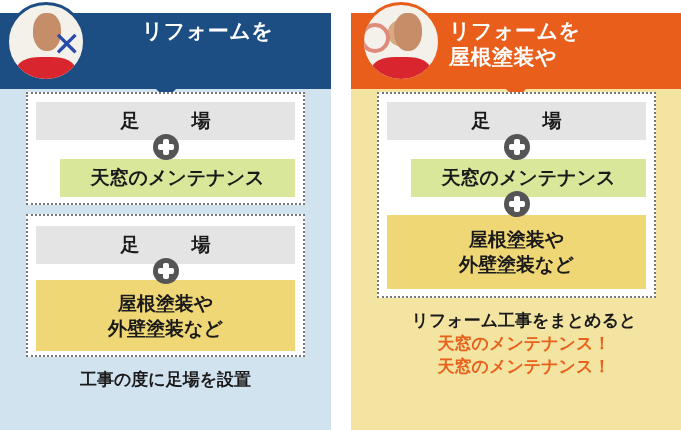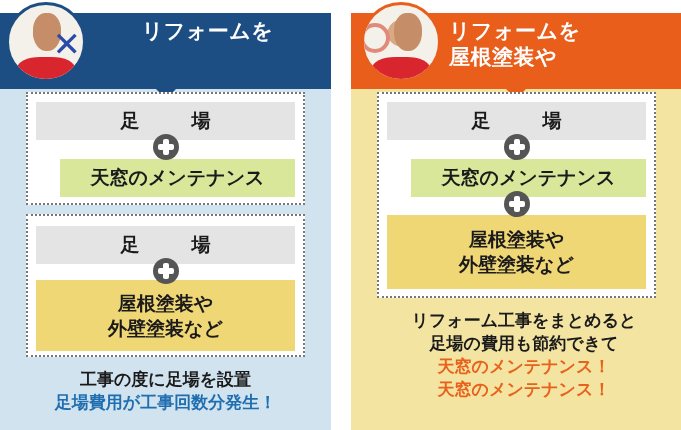--- a/index.html
+++ b/index.html
@@ -83,21 +83,20 @@
     </div>
     <div class="plus" style="top:42px;"></div>
     <div class="bar yellow" style="top:64px; height:71px;">
       <div>屋根塗装や</div>
       <div>外壁塗装など</div>
     </div>
   </div>
 
   <div class="caption" style="top:355px;">
     <div class="dark">工事の度に足場を設置</div>
-    <div class="blue">足場費用が工事回数分発生！</div>
   </div>
 </div>
 
 <div class="panel right">
   <div class="header">
     <div class="title">
       <div>リフォームを</div>
       <div>屋根塗装や</div>
     </div>
     <div class="arrow"></div>
@@ -118,17 +117,16 @@
     <div class="bar green" style="top:65px; height:38px;">天窓のメンテナンス</div>
     <div class="plus" style="top:97px;"></div>
     <div class="bar yellow" style="top:121px; height:74px;">
       <div>屋根塗装や</div>
       <div>外壁塗装など</div>
     </div>
   </div>
 
   <div class="caption" style="top:296px;padding-left:16px;">
     <div class="dark">リフォーム工事をまとめると</div>
-    <div class="dark">足場の費用も節約できて</div>
     <div class="orange">天窓のメンテナンス！</div>
     <div class="orange">天窓のメンテナンス！</div>
   </div>
 </div>
 
 </body></html>

